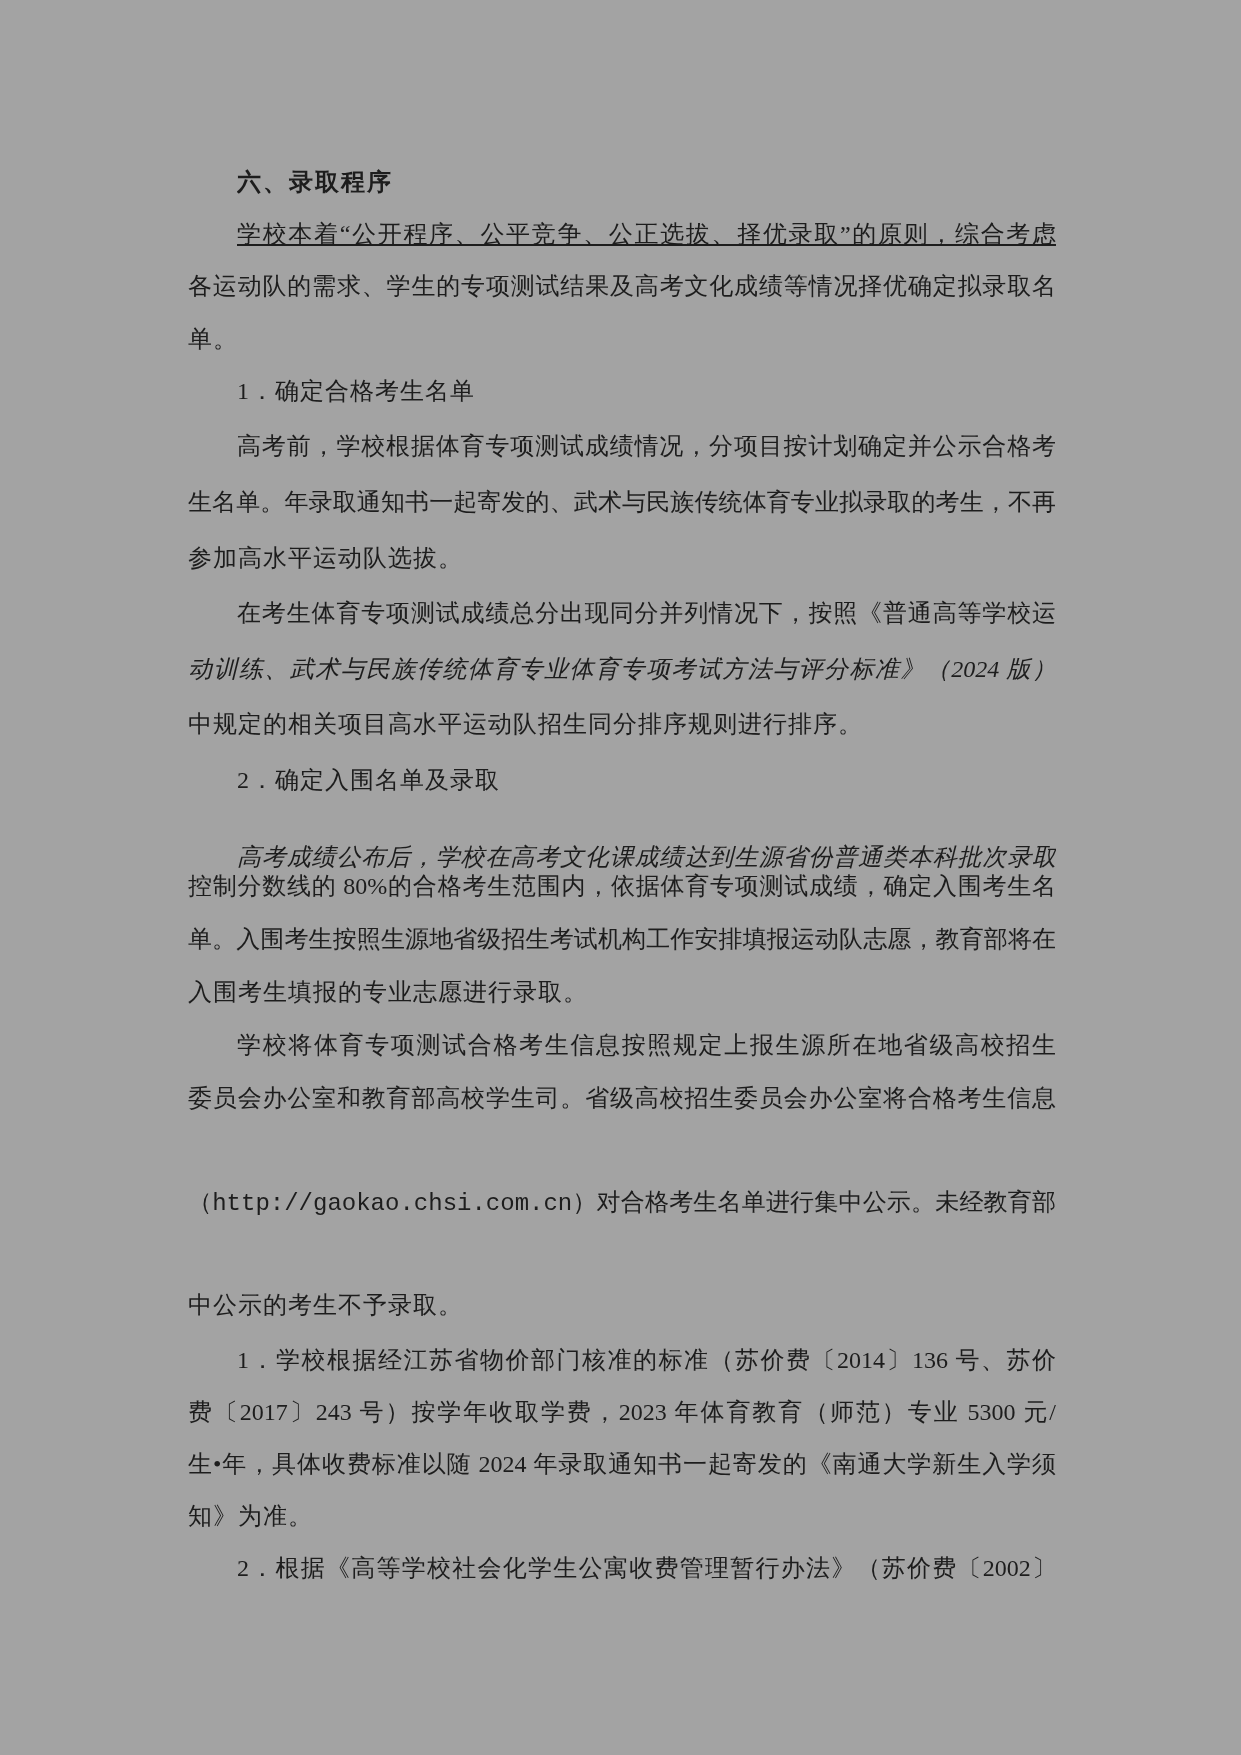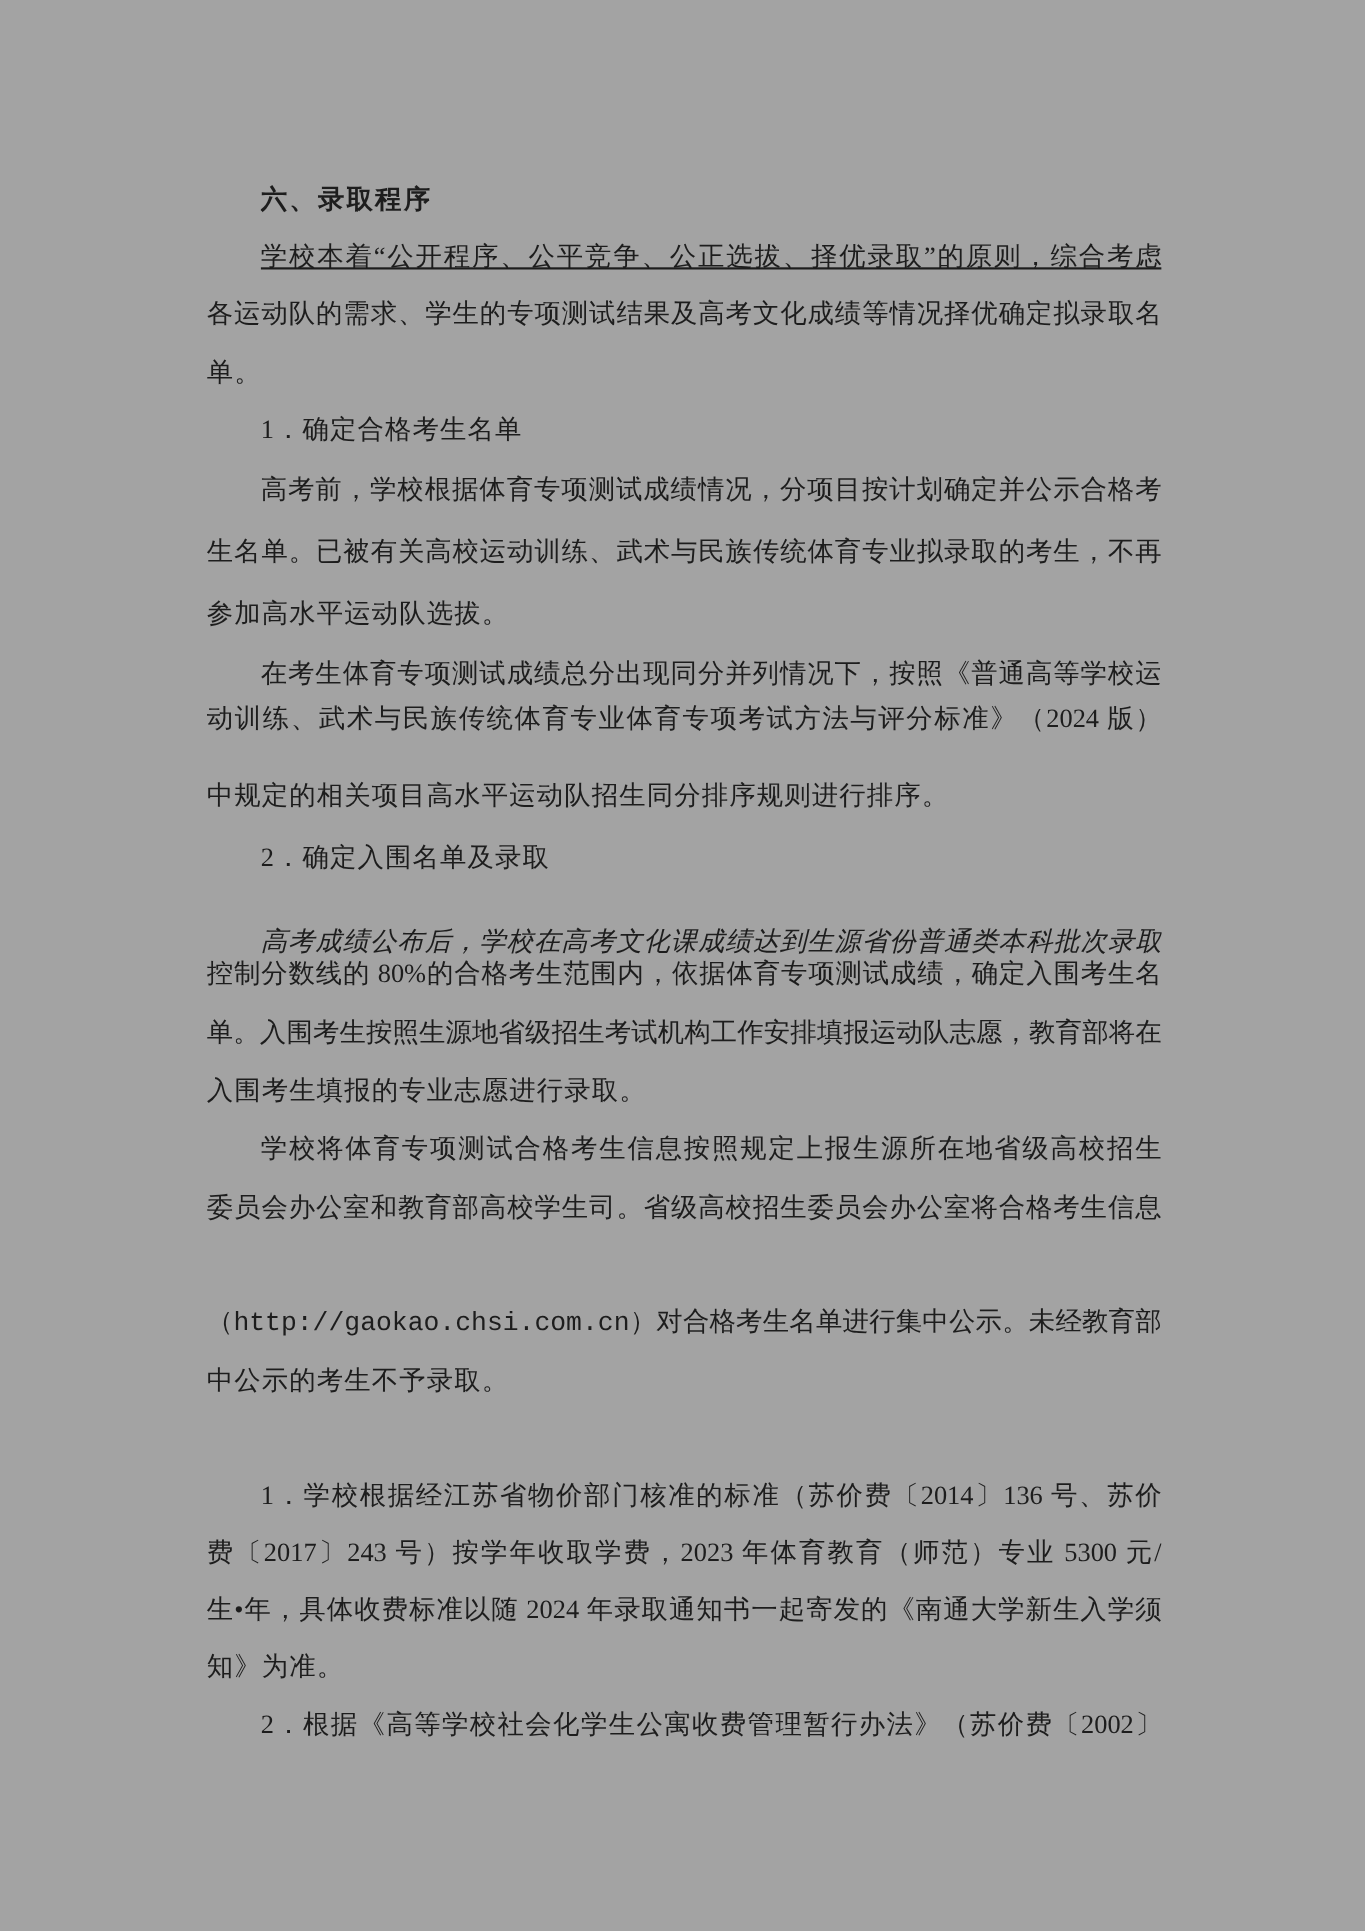--- a/index.html
+++ b/index.html
@@ -55,32 +55,32 @@
 </head>
 <body>
 
 <div id="doc">
     <div class="line left indent heading" style="top: 165px;">六、录取程序</div>
     <div class="line justify indent" style="top: 217px; text-decoration: underline;">学校本着“公开程序、公平竞争、公正选拔、择优录取”的原则，综合考虑</div>
     <div class="line justify" style="top: 269px;">各运动队的需求、学生的专项测试结果及高考文化成绩等情况择优确定拟录取名</div>
     <div class="line left" style="top: 322px;">单。</div>
     <div class="line left indent" style="top: 374px;">1．确定合格考生名单</div>
     <div class="line justify indent" style="top: 429px;">高考前，学校根据体育专项测试成绩情况，分项目按计划确定并公示合格考</div>
-    <div class="line justify" style="top: 485px;">生名单。已被有关高校运动训练、武术与民族传统体育专业拟录取的考生，不再</div>
+    <div class="line justify" style="top: 485px;">生名单。年录取通知书一起寄发的、武术与民族传统体育专业拟录取的考生，不再</div>
     <div class="line left" style="top: 541px;">参加高水平运动队选拔。</div>
     <div class="line justify indent" style="top: 596px;">在考生体育专项测试成绩总分出现同分并列情况下，按照《普通高等学校运</div>
-    <div class="line justify" style="top: 637px;">动训练、武术与民族传统体育专业体育专项考试方法与评分标准》（2024 版）</div>
+    <div class="line justify" style="top: 652px; font-style: italic;">动训练、武术与民族传统体育专业体育专项考试方法与评分标准》（2024 版）</div>
     <div class="line left" style="top: 707px;">中规定的相关项目高水平运动队招生同分排序规则进行排序。</div>
     <div class="line left indent" style="top: 763px;">2．确定入围名单及录取</div>
     <div class="line justify indent" style="top: 840px; font-style: italic;">高考成绩公布后，学校在高考文化课成绩达到生源省份普通类本科批次录取</div>
     <div class="line justify" style="top: 869px;">控制分数线的 80%的合格考生范围内，依据体育专项测试成绩，确定入围考生名</div>
     <div class="line justify" style="top: 922px;">单。入围考生按照生源地省级招生考试机构工作安排填报运动队志愿，教育部将在</div>
     <div class="line left" style="top: 975px;">入围考生填报的专业志愿进行录取。</div>
     <div class="line justify indent" style="top: 1028px;">学校将体育专项测试合格考生信息按照规定上报生源所在地省级高校招生</div>
     <div class="line justify" style="top: 1081px;">委员会办公室和教育部高校学生司。省级高校招生委员会办公室将合格考生信息</div>
     <div class="line justify mono-latin" style="top: 1187px;">（http://gaokao.chsi.com.cn）对合格考生名单进行集中公示。未经教育部集</div>
-    <div class="line left" style="top: 1239px;">中公示的考生不予录取。</div>
+    <div class="line left" style="top: 1288px;">中公示的考生不予录取。</div>
     <div class="line justify indent" style="top: 1343px;">1．学校根据经江苏省物价部门核准的标准（苏价费〔2014〕136 号、苏价</div>
     <div class="line justify" style="top: 1395px;">费〔2017〕243 号）按学年收取学费，2023 年体育教育（师范）专业 5300 元/</div>
     <div class="line justify" style="top: 1447px;">生•年，具体收费标准以随 2024 年录取通知书一起寄发的《南通大学新生入学须</div>
     <div class="line left" style="top: 1499px;">知》为准。</div>
     <div class="line justify indent" style="top: 1551px;">2．根据《高等学校社会化学生公寓收费管理暂行办法》（苏价费〔2002〕</div>
   </div>
 
 </body></html>

